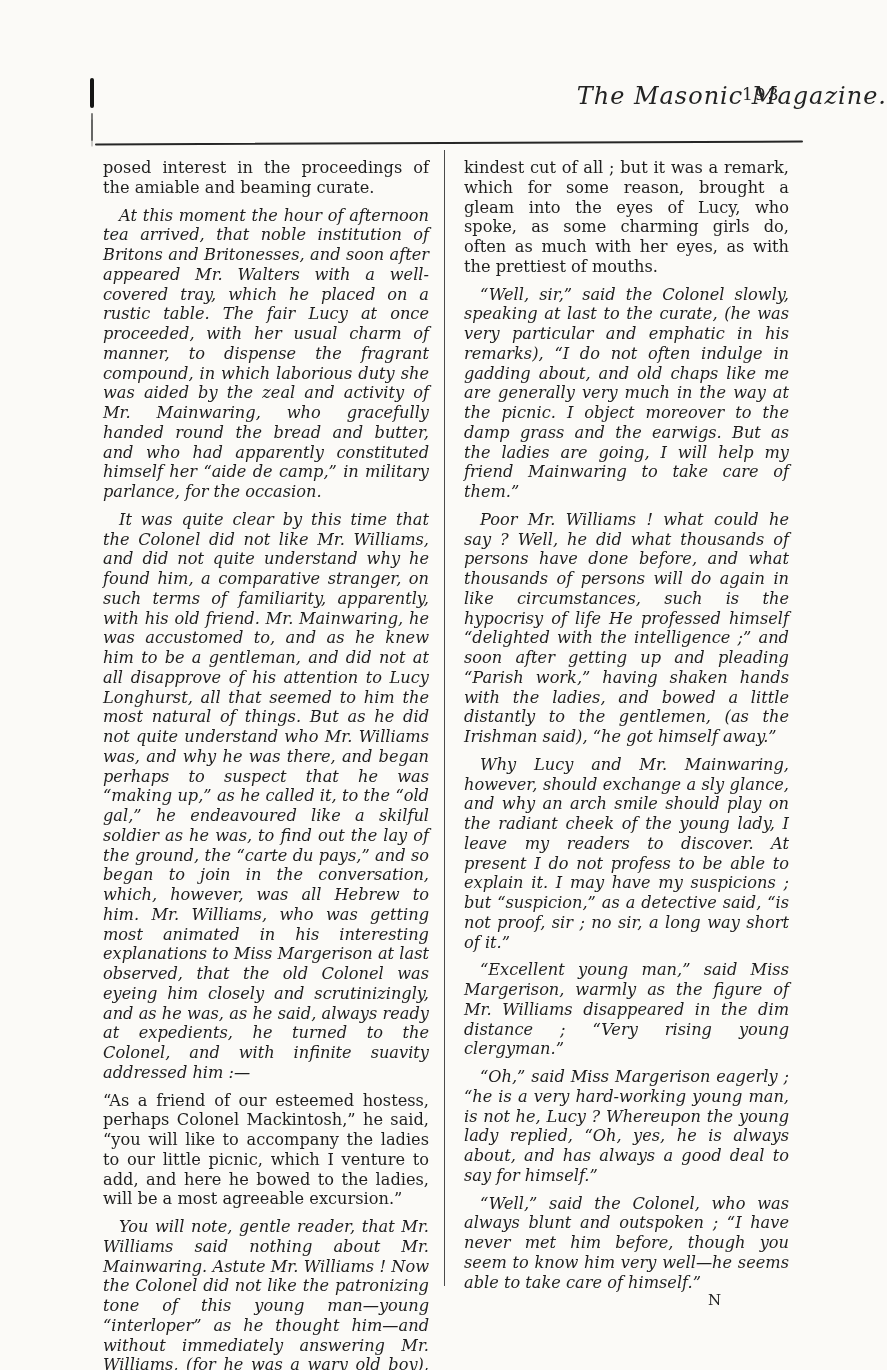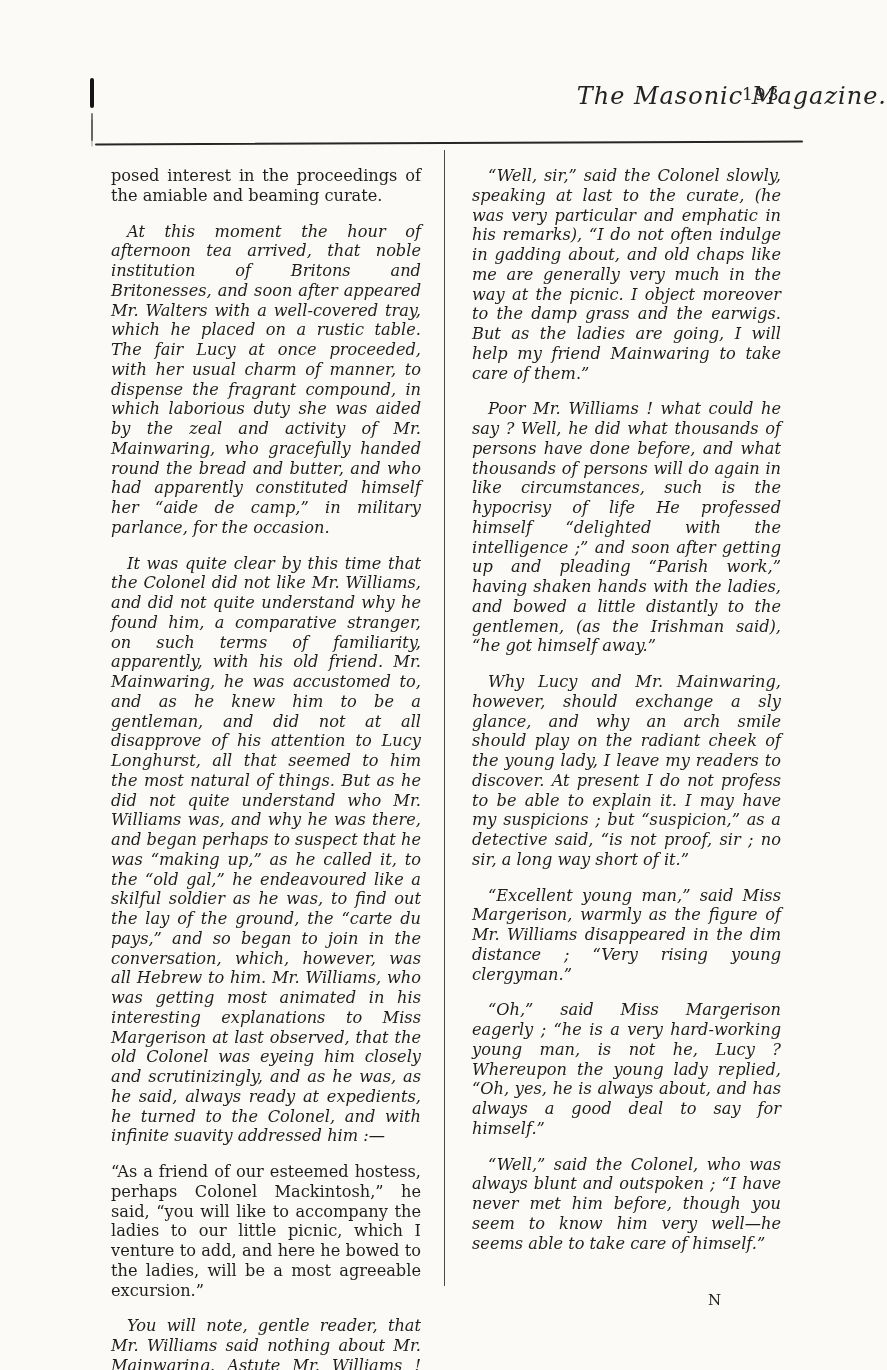--- a/index.html
+++ b/index.html
@@ -75,21 +75,21 @@
     top: 150px;
     width: 342px;
     font-size: 16.2px;
     line-height: 19.75px;
     text-align: justify;
     color: #1e1e1e;
   }
   .col-left  { left: 95px; }
   .col-right { left: 456px; width: 341px; }
   .col p {
-    margin: 16px;
+    margin: 8px;
     padding: 0;
     text-indent: 0;
   }
   .col p.indent { text-indent: 16px; font-style: italic; }
   .signature-mark {
     position: absolute;
     left: 456px;
     top: 1291px;
     width: 341px;
     text-align: right;
@@ -117,20 +117,21 @@
 
   <div class="col col-left">
       <p class="">posed interest in the proceedings of the amiable and beaming curate.</p>
       <p class="indent">At this moment the hour of afternoon tea arrived, that noble institution of Britons and Britonesses, and soon after appeared Mr. Walters with a well-covered tray, which he placed on a rustic table. The fair Lucy at once proceeded, with her usual charm of manner, to dispense the fragrant compound, in which laborious duty she was aided by the zeal and activity of Mr. Mainwaring, who gracefully handed round the bread and butter, and who had apparently constituted himself her “aide de camp,” in military parlance, for the occasion.</p>
       <p class="indent">It was quite clear by this time that the Colonel did not like Mr. Williams, and did not quite understand why he found him, a comparative stranger, on such terms of familiarity, apparently, with his old friend. Mr. Mainwaring, he was accustomed to, and as he knew him to be a gentleman, and did not at all disapprove of his attention to Lucy Longhurst, all that seemed to him the most natural of things.  But as he did not quite understand who Mr. Williams was, and why he was there, and began perhaps to suspect that he was “making up,” as he called it, to the “old gal,” he endeavoured like a skilful soldier as he was, to find out the lay of the ground, the “carte du pays,” and so began to join in the conversation, which, however, was all Hebrew to him. Mr. Williams, who was getting most animated in his interesting explanations to Miss Margerison at last observed, that the old Colonel was eyeing him closely and scrutinizingly, and as he was, as he said, always ready at expedients, he turned to the Colonel, and with infinite suavity addressed him :—</p>
       <p class="">“As a friend of our esteemed hostess, perhaps Colonel Mackintosh,” he said, “you will like to accompany the ladies to our little picnic, which I venture to add, and here he bowed to the ladies, will be a most agreeable excursion.”</p>
       <p class="indent">You will note, gentle reader, that Mr. Williams said nothing about Mr. Mainwaring.  Astute Mr. Williams !  Now the Colonel did not like the patronizing tone of this young man—young “interloper” as he thought him—and without immediately answering Mr. Williams, (for he was a wary old boy), he turned to Mr. Mainwaring and asked him, “Are you going, Mainwaring, to take care of these ladies ?” This was the un-</p>
     </div>
 
   <div class="col col-right">
+      <p class="">kindest cut of all ; but it was a remark, which for some reason, brought a gleam into the eyes of Lucy, who spoke, as some charming girls do, often as much with her eyes, as with the prettiest of mouths.</p>
       <p class="indent">“Well, sir,” said the Colonel slowly, speaking at last to the curate, (he was very particular and emphatic in his remarks), “I do not often indulge in gadding about, and old chaps like me are generally very much in the way at the picnic.  I object moreover to the damp grass and the earwigs. But as the ladies are going, I will help my friend Mainwaring to take care of them.”</p>
       <p class="indent">Poor Mr. Williams !  what could he say ? Well, he did what thousands of persons have done before, and what thousands of persons will do again in like circumstances, such is the hypocrisy of life   He professed himself “delighted with the intelligence ;” and soon after getting up and pleading “Parish work,” having shaken hands with the ladies, and bowed a little distantly to the gentlemen, (as the Irishman said), “he got himself away.”</p>
       <p class="indent">Why Lucy and Mr. Mainwaring, however, should exchange a sly glance, and why an arch smile should play on the radiant cheek of the young lady, I leave my readers to discover.  At present I do not profess to be able to explain it.  I may have my suspicions ; but “suspicion,” as a detective said, “is not proof, sir ; no sir, a long way short of it.”</p>
       <p class="indent">“Excellent young man,” said Miss Margerison, warmly as the figure of Mr. Williams disappeared in the dim distance ; “Very rising young clergyman.”</p>
       <p class="indent">“Oh,” said Miss Margerison eagerly ; “he is a very hard-working young man, is not he, Lucy ?  Whereupon the young lady replied, “Oh, yes, he is always about, and has always a good deal to say for himself.”</p>
       <p class="indent">“Well,” said the Colonel, who was always blunt and outspoken ; “I have never met him before, though you seem to know him very well—he seems able to take care of himself.”</p>
     </div>
 
   <div class="signature-mark">N</div>
 

